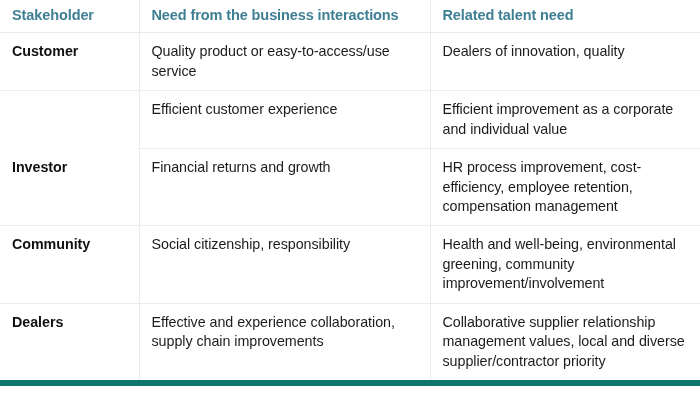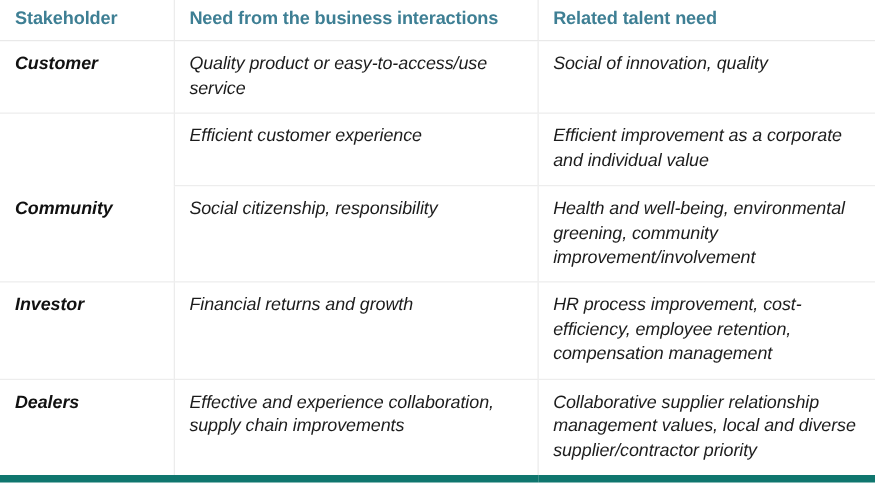--- a/index.html
+++ b/index.html
@@ -45,21 +45,20 @@
   
   tbody td {
     vertical-align: top;
     padding: 9px 12px 9px 12px;
     font-size: 14.3px;
     line-height: 1.36;
     color: #1c1c1c;
     border-bottom: 1px solid #ededed;
     border-right: 1px solid #ececec;
     letter-spacing: -0.05px;
-    font-style: italic;
   }
   tbody td:last-child { border-right: none; }
   tbody tr:last-child td { border-bottom: 6px solid #0f766e; }
 
   tbody td.cell-stakeholder {
     font-weight: bold;
     color: #111111;
   }
 
   
@@ -83,36 +82,36 @@
     <tr>
       <th>Stakeholder</th>
       <th>Need from the business interactions</th>
       <th>Related talent need</th>
     </tr>
   </thead>
   <tbody>
     <tr class="group-start">
       <td class="cell-stakeholder">Customer</td>
       <td>Quality product or easy-to-access/use service</td>
-      <td>Social of innovation, quality</td>
+      <td>Dealers of innovation, quality</td>
     </tr>
     <tr class="subrow">
       <td class="cell-stakeholder"></td>
       <td>Efficient customer experience</td>
       <td>Efficient improvement as a corporate and individual value</td>
     </tr>
     <tr>
+      <td class="cell-stakeholder">Investor</td>
+      <td>Financial returns and growth</td>
+      <td>HR process improvement, cost-efficiency, employee retention, compensation management</td>
+    </tr>
+    <tr>
       <td class="cell-stakeholder">Community</td>
       <td>Social citizenship, responsibility</td>
       <td>Health and well-being, environmental greening, community improvement/involvement</td>
-    </tr>
-    <tr>
-      <td class="cell-stakeholder">Investor</td>
-      <td>Financial returns and growth</td>
-      <td>HR process improvement, cost-efficiency, employee retention, compensation management</td>
     </tr>
     <tr>
       <td class="cell-stakeholder">Dealers</td>
       <td>Effective and experience collaboration, supply chain improvements</td>
       <td>Collaborative supplier relationship management values, local and diverse supplier/contractor priority</td>
     </tr>
   </tbody>
 </table>
 
 </body></html>

